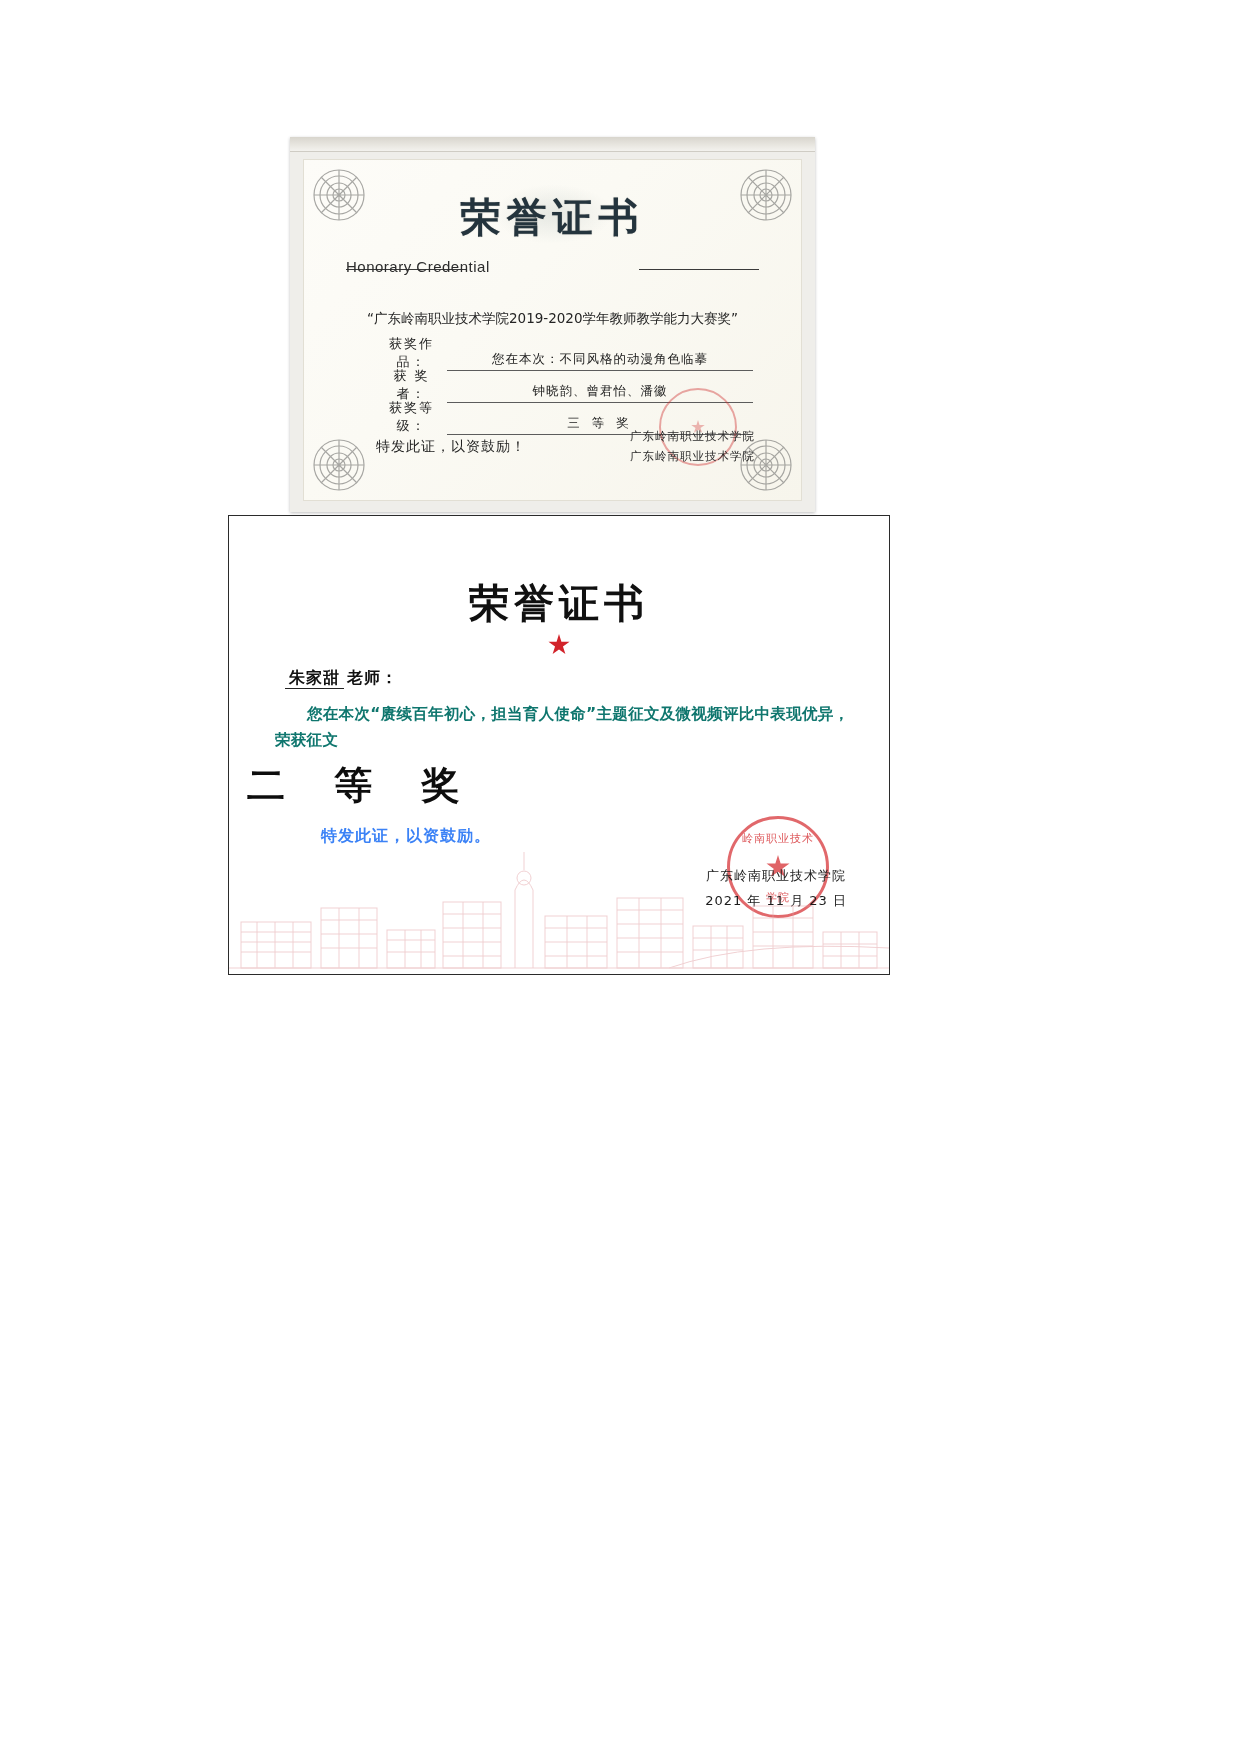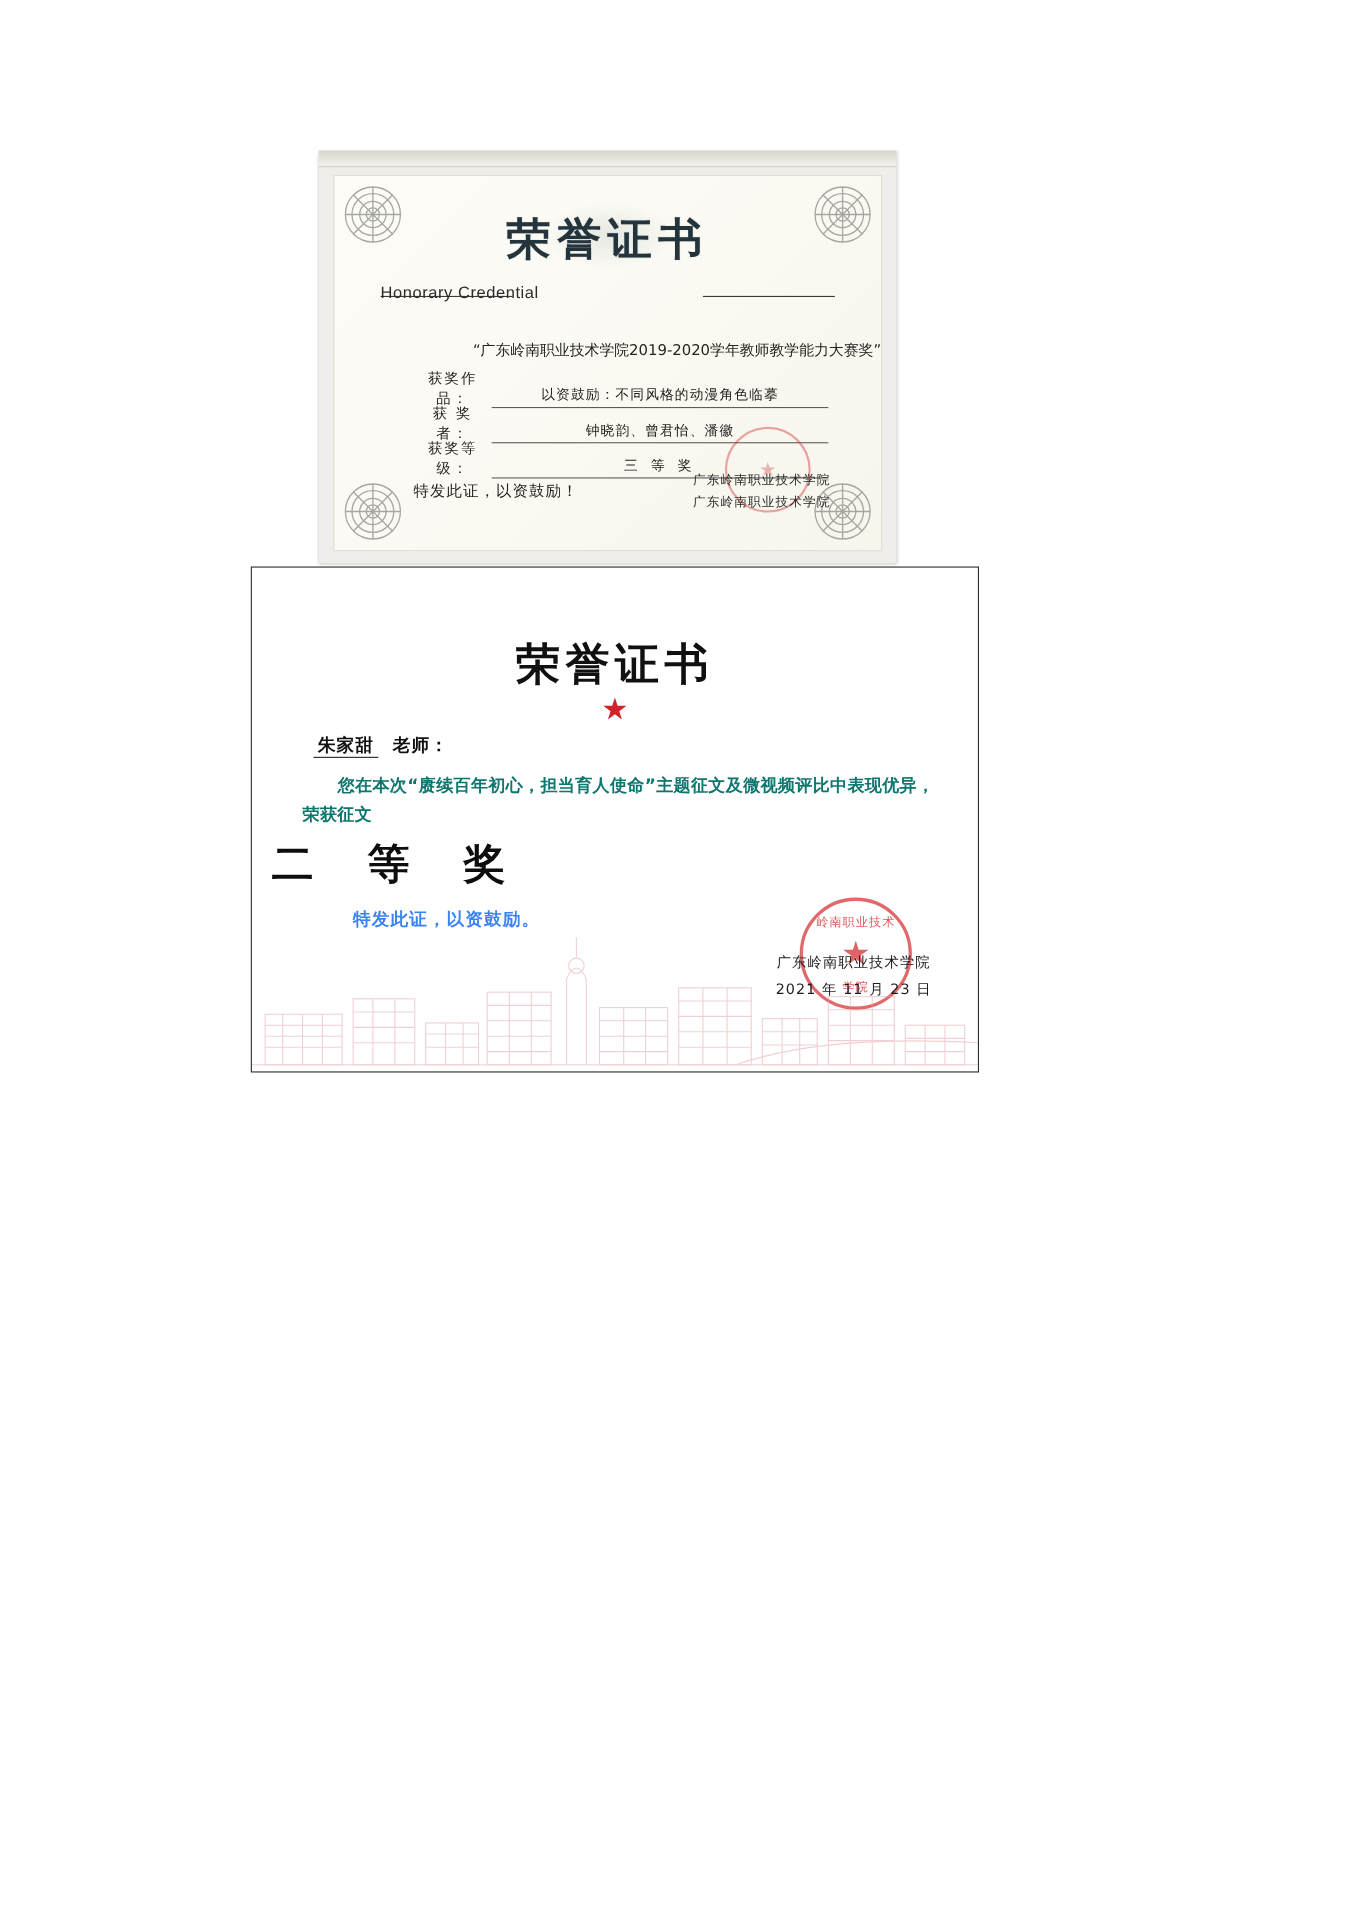--- a/index.html
+++ b/index.html
@@ -92,21 +92,21 @@
     left: 0; right: 0; top: 0;
     font-size: 15px;
     font-family: Liberation Sans, sans-serif;
     color: #2c2c2c;
     letter-spacing: 0.5px;
   }
 
   .cert1-award-name {
     position: absolute;
     top: 150px; left: 0; right: 0;
-    text-align: right;
+    text-align: center;
     font-size: 13.5px;
     font-family: "DejaVu Sans", sans-serif;
     color: #242424;
     letter-spacing: 0px;
   }
 
   .cert1-rows {
     position: absolute;
     top: 182px;
     left: 48px;
@@ -214,21 +214,21 @@
     left: 56px;
     font-size: 16px;
     font-weight: bold;
     font-family: "DejaVu Sans", sans-serif;
     color: #111;
     letter-spacing: 1px;
   }
   .cert2-recipient .name {
     border-bottom: 1px solid #222;
     padding: 0 4px 1px 4px;
-    margin-right: 13px;
+    margin-right: 3px;
   }
   .cert2-body {
     position: absolute;
     top: 186px;
     left: 46px;
     right: 38px;
     font-size: 15.5px;
     font-weight: bold;
     line-height: 1.65;
     font-family: "DejaVu Sans", sans-serif;
@@ -362,21 +362,21 @@
 
     <div class="cert1-sub-line">
       <div class="cert1-subtitle">Honorary Credential</div>
     </div>
 
     <div class="cert1-award-name">“广东岭南职业技术学院2019-2020学年教师教学能力大赛奖”</div>
 
     <div class="cert1-rows">
       <div class="cert1-row">
         <div class="lbl">获奖作品：</div>
-        <div class="val">以资鼓励：不同风格的动漫角色临摹</div>
+        <div class="val">您在本次：不同风格的动漫角色临摹</div>
       </div>
       <div class="cert1-row">
         <div class="lbl">获 奖 者：</div>
         <div class="val">钟晓韵、曾君怡、潘徽</div>
       </div>
       <div class="cert1-row wide">
         <div class="lbl">获奖等级：</div>
         <div class="val">三 等 奖</div>
       </div>
     </div>

